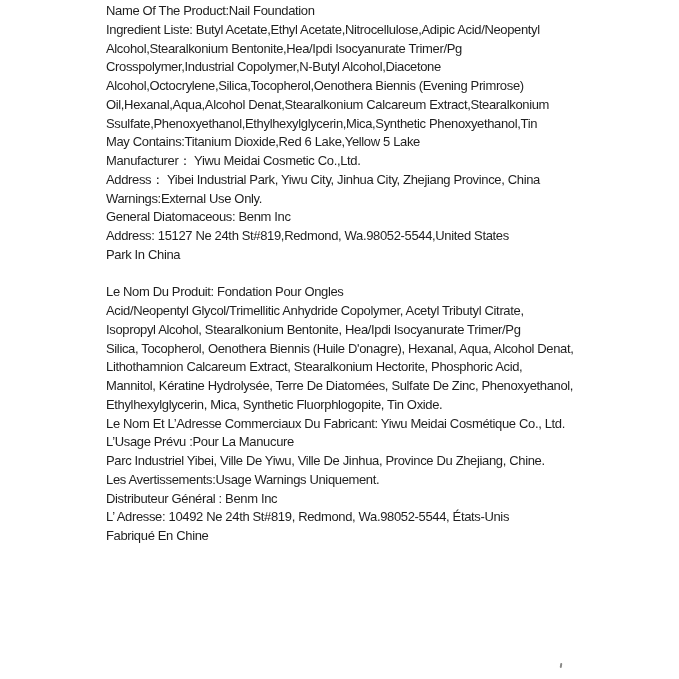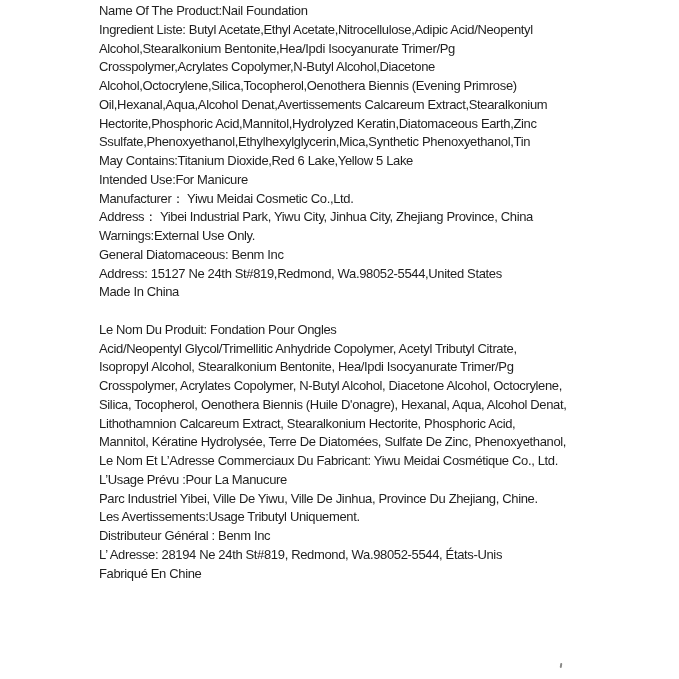--- a/index.html
+++ b/index.html
@@ -5,21 +5,21 @@
   * { margin: 0; padding: 0; box-sizing: border-box; }
   html, body {
     width: 679px;
     height: 679px;
     background: #ffffff;
     overflow: hidden;
     font-family: "Liberation Sans", "DejaVu Sans", sans-serif;
   }
   .document {
     position: absolute;
-    left: 99px;
+    left: 106px;
     top: 2px;
     width: 560px;
     color: #1f1f1f;
     font-size: 13px;
     line-height: 18.75px;
     letter-spacing: -0.35px;
   }
   .line {
     white-space: nowrap;
   }
@@ -38,46 +38,44 @@
   }
 </style>
 </head>
 <body>
 
 <div class="document">
   <div>
       <div class="line">Name Of The Product:Nail Foundation</div>
       <div class="line">Ingredient Liste: Butyl Acetate,Ethyl Acetate,Nitrocellulose,Adipic Acid/Neopentyl</div>
       <div class="line">Alcohol,Stearalkonium Bentonite,Hea/Ipdi Isocyanurate Trimer/Pg</div>
-      <div class="line">Crosspolymer,Acrylates Copolymer,N-Butyl Alcohol,Diacetone</div>
+      <div class="line">Crosspolymer,Industrial Copolymer,N-Butyl Alcohol,Diacetone</div>
       <div class="line">Alcohol,Octocrylene,Silica,Tocopherol,Oenothera Biennis (Evening Primrose)</div>
-      <div class="line">Oil,Hexanal,Aqua,Alcohol Denat,Avertissements Calcareum Extract,Stearalkonium</div>
-      <div class="line">Hectorite,Phosphoric Acid,Mannitol,Hydrolyzed Keratin,Diatomaceous Earth,Zinc</div>
+      <div class="line">Oil,Hexanal,Aqua,Alcohol Denat,Stearalkonium Calcareum Extract,Stearalkonium</div>
       <div class="line">Ssulfate,Phenoxyethanol,Ethylhexylglycerin,Mica,Synthetic Phenoxyethanol,Tin</div>
       <div class="line">May Contains:Titanium Dioxide,Red 6 Lake,Yellow 5 Lake</div>
-      <div class="line">Intended Use:For Manicure</div>
       <div class="line">Manufacturer：  Yiwu Meidai Cosmetic Co.,Ltd.</div>
       <div class="line">Address：  Yibei Industrial Park, Yiwu City, Jinhua City, Zhejiang Province, China</div>
       <div class="line">Warnings:External Use Only.</div>
       <div class="line">General Diatomaceous: Benm Inc</div>
       <div class="line">Address: 15127 Ne 24th St#819,Redmond, Wa.98052-5544,United States</div>
-      <div class="line">Made In China</div>
+      <div class="line">Park In China</div>
     </div>
   <div class="section-gap"></div>
   <div>
       <div class="line">Le Nom Du Produit: Fondation Pour Ongles</div>
       <div class="line">Acid/Neopentyl Glycol/Trimellitic Anhydride Copolymer, Acetyl Tributyl Citrate,</div>
       <div class="line">Isopropyl Alcohol, Stearalkonium Bentonite, Hea/Ipdi Isocyanurate Trimer/Pg</div>
-      <div class="line">Crosspolymer, Acrylates Copolymer, N-Butyl Alcohol, Diacetone Alcohol, Octocrylene,</div>
       <div class="line">Silica, Tocopherol, Oenothera Biennis (Huile D'onagre), Hexanal, Aqua, Alcohol Denat,</div>
       <div class="line">Lithothamnion Calcareum Extract, Stearalkonium Hectorite, Phosphoric Acid,</div>
       <div class="line">Mannitol, Kératine Hydrolysée, Terre De Diatomées, Sulfate De Zinc, Phenoxyethanol,</div>
+      <div class="line">Ethylhexylglycerin, Mica, Synthetic Fluorphlogopite, Tin Oxide.</div>
       <div class="line">Le Nom Et L’Adresse Commerciaux Du Fabricant: Yiwu Meidai Cosmétique Co., Ltd.</div>
       <div class="line">L’Usage Prévu :Pour La Manucure</div>
       <div class="line">Parc Industriel Yibei, Ville De Yiwu, Ville De Jinhua, Province Du Zhejiang, Chine.</div>
-      <div class="line">Les Avertissements:Usage Tributyl Uniquement.</div>
+      <div class="line">Les Avertissements:Usage Warnings Uniquement.</div>
       <div class="line">Distributeur Général : Benm Inc</div>
-      <div class="line">L’ Adresse: 28194 Ne 24th St#819, Redmond, Wa.98052-5544, États-Unis</div>
+      <div class="line">L’ Adresse: 10492 Ne 24th St#819, Redmond, Wa.98052-5544, États-Unis</div>
       <div class="line">Fabriqué En Chine</div>
     </div>
 </div>
 
 <div class="speck"></div>
 
 </body></html>

